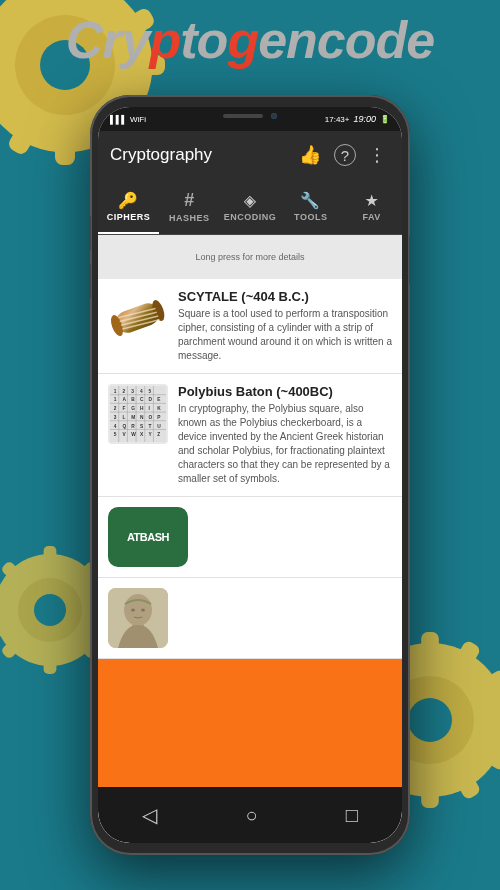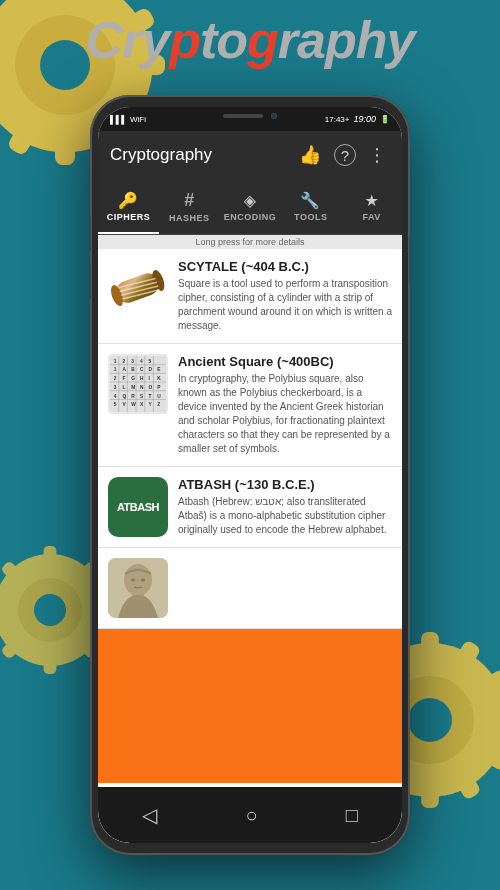--- a/index.html
+++ b/index.html
@@ -163,21 +163,21 @@
     }
 
     .nav-tab.active .nav-tab-label {
       color: #fff;
     }
 
     
     .long-press-hint {
       background: #e8e8e8;
       text-align: center;
-      padding: 2px;
+      padding: 17px;
       font-size: 9px;
       color: #666;
     }
 
     
     .content-list {
       overflow-y: auto;
       background: #f97316;
       height: calc(100% - 24px - 48px - 56px - 18px - 56px);
     }
@@ -377,21 +377,21 @@
     <rect x="46" y="10" width="8" height="20" rx="3" fill="#f5c842" transform="rotate(90 50 50)"></rect>
     <rect x="46" y="10" width="8" height="20" rx="3" fill="#f5c842" transform="rotate(135 50 50)"></rect>
     <rect x="46" y="10" width="8" height="20" rx="3" fill="#f5c842" transform="rotate(180 50 50)"></rect>
     <rect x="46" y="10" width="8" height="20" rx="3" fill="#f5c842" transform="rotate(225 50 50)"></rect>
     <rect x="46" y="10" width="8" height="20" rx="3" fill="#f5c842" transform="rotate(270 50 50)"></rect>
     <rect x="46" y="10" width="8" height="20" rx="3" fill="#f5c842" transform="rotate(315 50 50)"></rect>
   </svg>
 
   <div class="app-title-container">
     <div class="app-title">
-      <span>Cry</span><span class="highlight-red">p</span><span>to</span><span class="highlight-red">g</span><span>raphy</span>
+      <span>Cry</span><span class="highlight-red">p</span><span>to</span><span class="highlight-red">g</span><span>encode</span>
     </div>
   </div>
 </div>
 
 <div class="phone-wrapper">
   <div class="phone-notch">
     <div class="speaker-bar"></div>
     <div class="camera-dot"></div>
   </div>
   <div class="phone-btn-right"></div>
@@ -525,32 +525,28 @@
               <text x="49" y="43" font-size="5" fill="#333">U</text>
               <text x="4" y="52" font-size="5" fill="#333">5</text>
               <text x="13" y="52" font-size="5" fill="#333">V</text>
               <text x="22" y="52" font-size="5" fill="#333">W</text>
               <text x="31" y="52" font-size="5" fill="#333">X</text>
               <text x="40" y="52" font-size="5" fill="#333">Y</text>
               <text x="49" y="52" font-size="5" fill="#333">Z</text>
             </svg>
           </div>
           <div class="cipher-info">
-            <div class="cipher-name">Ancient Square (~400BC)</div>
+            <div class="cipher-name">Polybius Baton (~400BC)</div>
             <div class="cipher-desc">In cryptography, the Polybius square, also known as the Polybius checkerboard, is a device invented by the Ancient Greek historian and scholar Polybius, for fractionating plaintext characters so that they can be represented by a smaller set of symbols.</div>
           </div>
         </div>
 
         <div class="cipher-item">
-          <div class="cipher-thumb thumb-atbash" style="width:60px; height:60px; background:#2a6e3f; border-radius:10px; display:flex; align-items:center; justify-content:center;">
+          <div class="cipher-thumb thumb-atbash" style="width:80px; height:60px; background:#2a6e3f; border-radius:10px; display:flex; align-items:center; justify-content:center;">
             <span style="color:#fff; font-size:11px; font-weight:900; letter-spacing:-0.5px;">ATBASH</span>
-          </div>
-          <div class="cipher-info">
-            <div class="cipher-name">ATBASH (~130 B.C.E.)</div>
-            <div class="cipher-desc">Atbash (Hebrew: אטבש; also transliterated Atbaš) is a mono-alphabetic substitution cipher originally used to encode the Hebrew alphabet.</div>
           </div>
         </div>
 
         <div class="cipher-item">
           <div class="cipher-thumb" style="width:60px; height:60px; background:#c8bfa0; border-radius:8px; overflow:hidden; display:flex; align-items:center; justify-content:center;">
             <svg width="60" height="60" viewBox="0 0 60 60">
 
               <rect width="60" height="60" fill="#c8bfa0"></rect>
 
               <ellipse cx="30" cy="22" rx="14" ry="16" fill="#b0a080"></ellipse>

